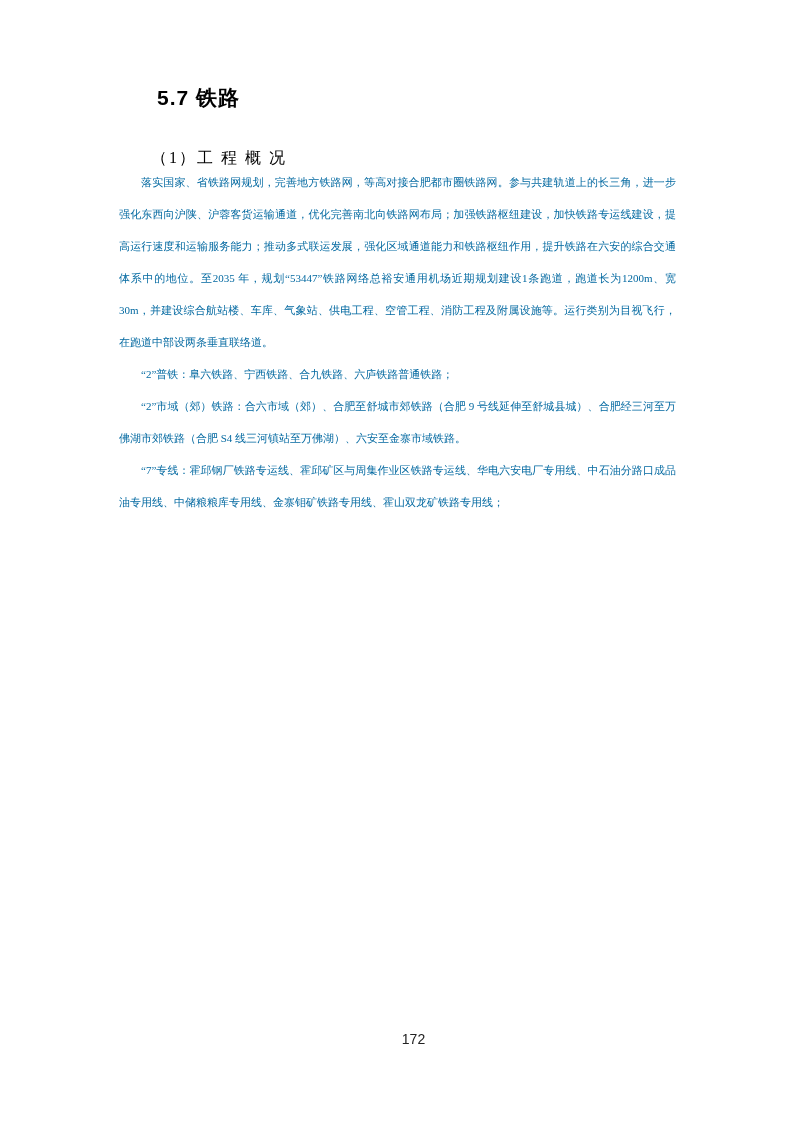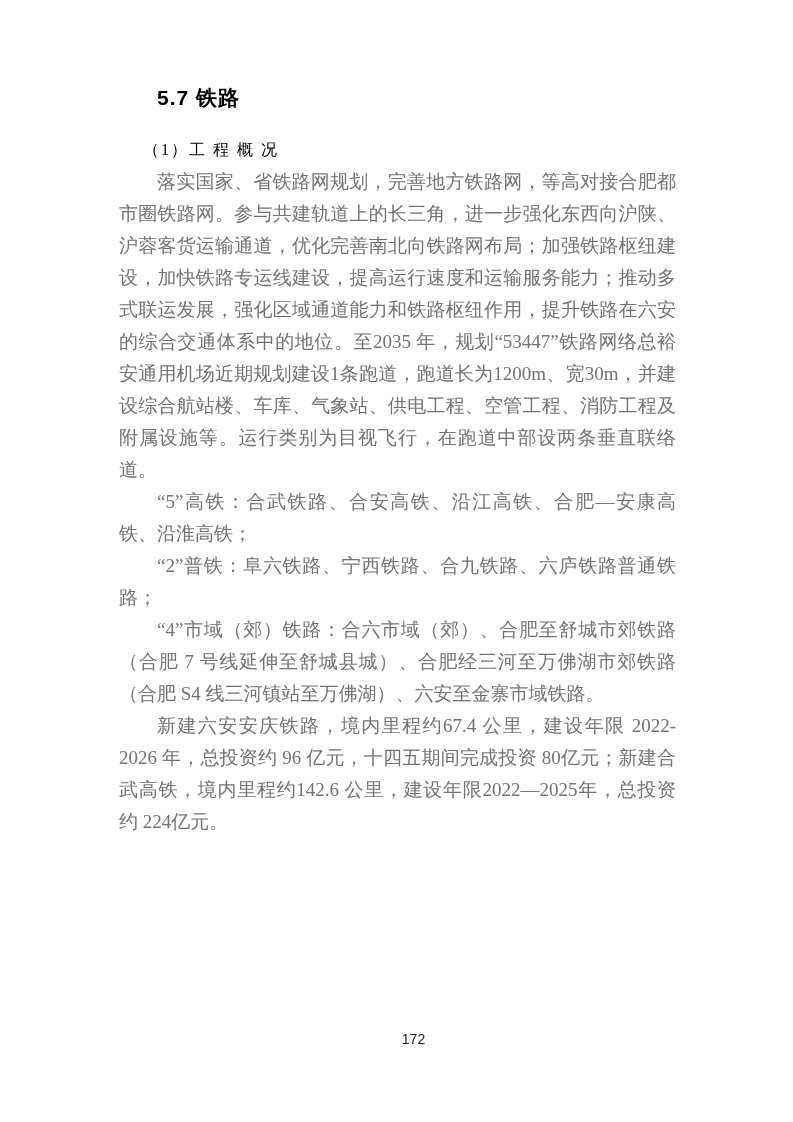--- a/index.html
+++ b/index.html
@@ -24,35 +24,35 @@
     font-family: "Liberation Sans", "DejaVu Sans", sans-serif;
     font-size: 21px;
     font-weight: 700;
     letter-spacing: 1px;
     color: #000000;
   }
   .subsection-title {
     position: absolute;
     top: 140px;
     left: 143px;
-    margin: 0;
+    margin: 8px;
     font-size: 16px;
     font-weight: 400;
     letter-spacing: 2px;
     color: #000000;
   }
   .doc-body {
     position: absolute;
     top: 166px;
     left: 119px;
     width: 557px;
-    font-size: 19px;
+    font-size: 11px;
     line-height: 32px;
     text-align: justify;
-    color: #737373;
+    color: #0369a1;
   }
   .para {
     margin: 0;
     padding: 0;
     text-indent: 2em;
   }
   .page-footer {
     position: absolute;
     top: 1031px;
     left: 0;
@@ -65,19 +65,18 @@
   }
 </style>
 </head>
 <body>
 
 <div class="page">
   <h1 class="section-title">5.7 铁路</h1>
   <div class="subsection-title">（1）工 程 概 况</div>
   <div class="doc-body">
       <p class="para">落实国家、省铁路网规划，完善地方铁路网，等高对接合肥都市圈铁路网。参与共建轨道上的长三角，进一步强化东西向沪陕、沪蓉客货运输通道，优化完善南北向铁路网布局；加强铁路枢纽建设，加快铁路专运线建设，提高运行速度和运输服务能力；推动多式联运发展，强化区域通道能力和铁路枢纽作用，提升铁路在六安的综合交通体系中的地位。至2035 年，规划“53447”铁路网络总裕安通用机场近期规划建设1条跑道，跑道长为1200m、宽30m，并建设综合航站楼、车库、气象站、供电工程、空管工程、消防工程及附属设施等。运行类别为目视飞行，在跑道中部设两条垂直联络道。</p>
-      <p class="para">“5”高铁：合武铁路、合安高铁、沿江高铁、合肥—安康高铁、沿淮高铁；</p>
       <p class="para">“2”普铁：阜六铁路、宁西铁路、合九铁路、六庐铁路普通铁路；</p>
-      <p class="para">“4”市域（郊）铁路：合六市域（郊）、合肥至舒城市郊铁路（合肥 7 号线延伸至舒城县城）、合肥经三河至万佛湖市郊铁路（合肥 S4 线三河镇站至万佛湖）、六安至金寨市域铁路。</p>
-      <p class="para">新建六安安庆铁路，境内里程约67.4 公里，建设年限 2022-2026 年，总投资约 96 亿元，十四五期间完成投资 80亿元；新建合武高铁，境内里程约142.6 公里，建设年限2022—2025年，总投资约 224亿元。</p>
+      <p class="para">“2”市域（郊）铁路：合六市域（郊）、合肥至舒城市郊铁路（合肥 9 号线延伸至舒城县城）、合肥经三河至万佛湖市郊铁路（合肥 S4 线三河镇站至万佛湖）、六安至金寨市域铁路。</p>
+      <p class="para">“7”专线：霍邱钢厂铁路专运线、霍邱矿区与周集作业区铁路专运线、华电六安电厂专用线、中石油分路口成品油专用线、中储粮粮库专用线、金寨钼矿铁路专用线、霍山双龙矿铁路专用线；</p>
     </div>
   <div class="page-footer">172</div>
 </div>
 
 </body></html>

